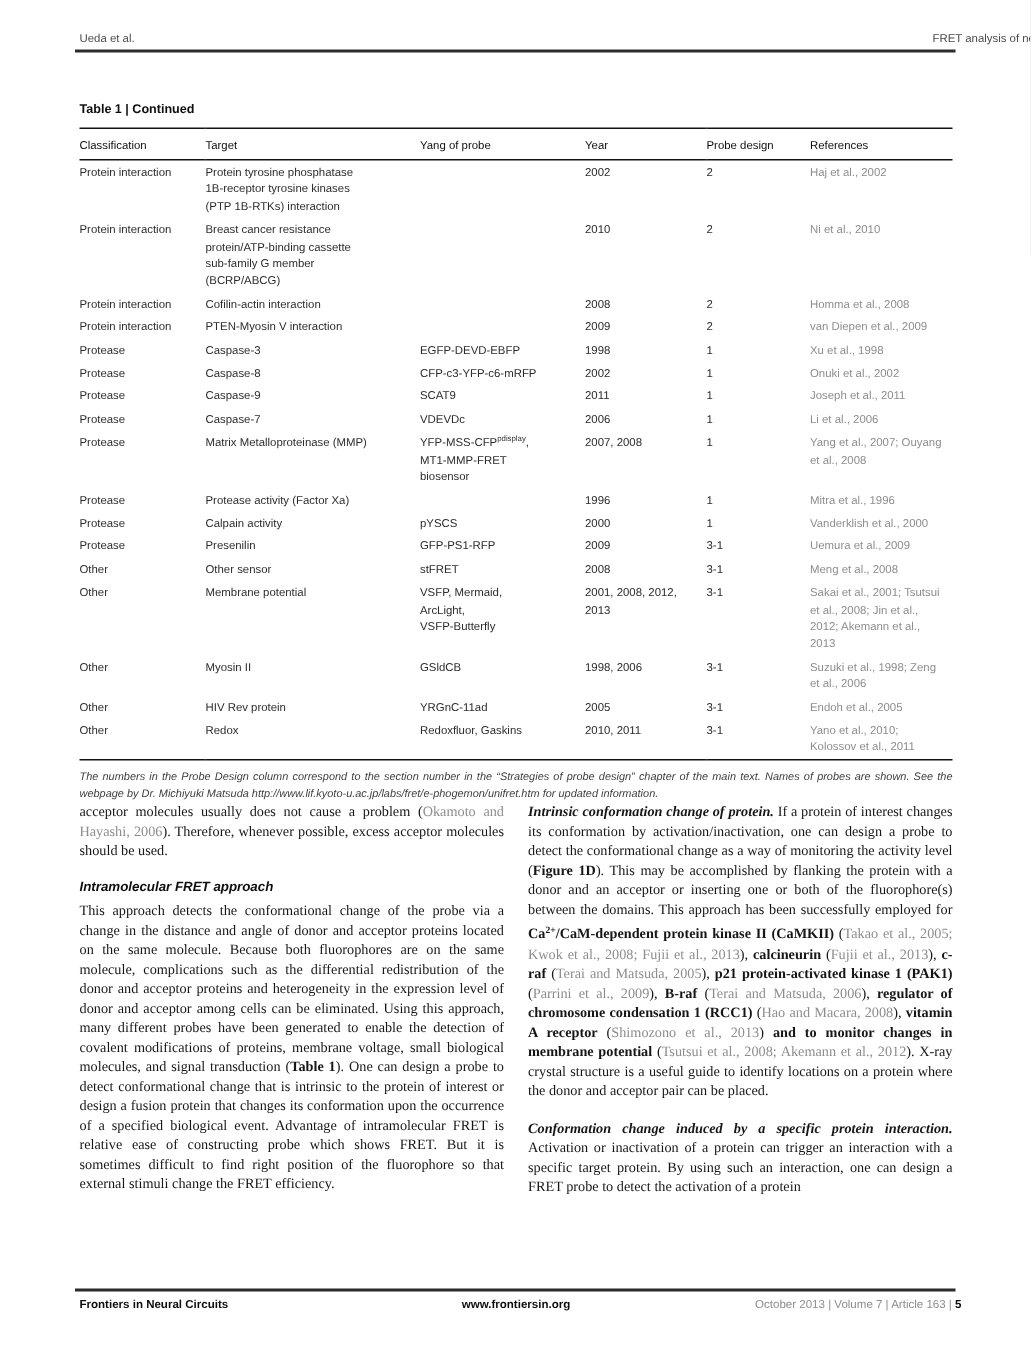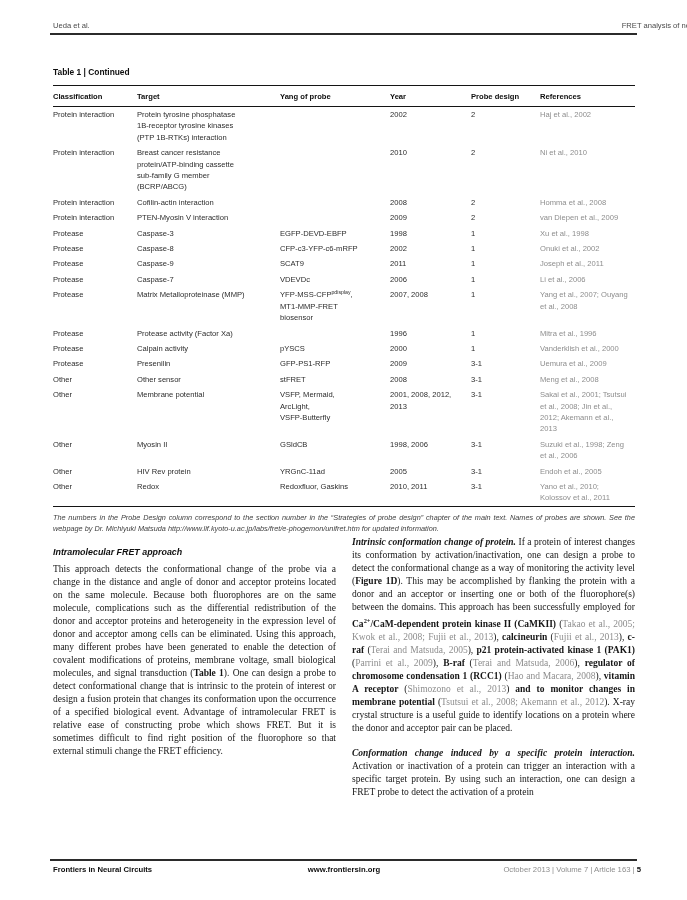--- a/index.html
+++ b/index.html
@@ -11,21 +11,21 @@
   
   .running-head{position:absolute;top:21px;left:53px;width:680px;display:flex;justify-content:space-between;font-size:7.6px;color:#4a4a4a;}
   .rule{position:absolute;left:50px;width:587px;background:#2b2b2b;}
   .rule.head{top:33px;height:2px;}
   .rule.foot{top:859px;height:2px;}
   
   .table-title{position:absolute;top:67px;left:53px;font-size:8.4px;font-weight:bold;color:#0e0e0e;}
   .table-wrap{position:absolute;top:85px;left:53px;width:582px;}
   table{border-collapse:collapse;width:582px;border-top:1.7px solid #141414;border-bottom:1.7px solid #141414;table-layout:fixed;}
   col.c1{width:84px}col.c2{width:143px}col.c3{width:110px}col.c4{width:81px}col.c5{width:69px}col.c6{width:95px}
-  th{text-align:left;font-size:7.6px;font-weight:bold;color:#0e0e0e;padding:6px 3px 5px 0;border-bottom:1px solid #141414;}
+  th{text-align:left;font-size:7.6px;font-weight:normal;color:#0e0e0e;padding:6px 3px 5px 0;border-bottom:1px solid #141414;}
   td{vertical-align:top;font-size:7.6px;line-height:11.4px;padding:2px 4px 2px 0;color:#2c2c2c;white-space:pre-line;}
   td.refs{color:#8d8d8d;}
   td sup{font-size:5.2px;line-height:0;vertical-align:3px;}
   .footnote{margin-top:6px;font-style:italic;font-size:7.3px;line-height:10.8px;color:#3e3e3e;text-align:justify;}
   
   .col{position:absolute;top:536px;width:283px;font-family:"Liberation Serif","DejaVu Serif",serif;font-size:9.5px;line-height:13px;color:#161616;text-align:justify;}
   .col-left{left:53px;}
   .col-right{left:352px;}
   .col p{margin:0;}
   .col p + p{margin-top:12px;}
@@ -227,20 +227,21 @@
             <td>3-1</td>
             <td class="refs">Yano et al., 2010;
 Kolossov et al., 2011</td>
           </tr>
         </tbody>
     </table>
     <div class="footnote">The numbers in the Probe Design column correspond to the section number in the “Strategies of probe design” chapter of the main text. Names of probes are shown. See the webpage by Dr. Michiyuki Matsuda http://www.lif.kyoto-u.ac.jp/labs/fret/e-phogemon/unifret.htm for updated information.</div>
   </div>
 
   <div class="col col-left" id="col-left">
+      <p><span>acceptor molecules usually does not cause a problem (</span><span class="cite">Okamoto and Hayashi, 2006</span><span>). Therefore, whenever possible, excess acceptor molecules should be used.</span></p>
       <h3 class="subhead">Intramolecular FRET approach</h3>
       <p><span>This approach detects the conformational change of the probe via a change in the distance and angle of donor and acceptor proteins located on the same molecule. Because both fluorophores are on the same molecule, complications such as the differential redistribution of the donor and acceptor proteins and heterogeneity in the expression level of donor and acceptor among cells can be eliminated. Using this approach, many different probes have been generated to enable the detection of covalent modifications of proteins, membrane voltage, small biological molecules, and signal transduction (</span><span class="bold">Table 1</span><span>). One can design a probe to detect conformational change that is intrinsic to the protein of interest or design a fusion protein that changes its conformation upon the occurrence of a specified biological event. Advantage of intramolecular FRET is relative ease of constructing probe which shows FRET. But it is sometimes difficult to find right position of the fluorophore so that external stimuli change the FRET efficiency.</span></p>
     </div>
   <div class="col col-right" id="col-right">
       <p><span class="runin">Intrinsic conformation change of protein.</span><span> If a protein of interest changes its conformation by activation/inactivation, one can design a probe to detect the conformational change as a way of monitoring the activity level (</span><span class="bold">Figure 1D</span><span>). This may be accomplished by flanking the protein with a donor and an acceptor or inserting one or both of the fluorophore(s) between the domains. This approach has been successfully employed for </span><span class="bold">Ca</span><span class="bsup">2+</span><span class="bold">/CaM-dependent protein kinase II (CaMKII) </span><span>(</span><span class="cite">Takao et al., 2005; Kwok et al., 2008; Fujii et al., 2013</span><span>), </span><span class="bold">calcineurin</span><span> (</span><span class="cite">Fujii et al., 2013</span><span>), </span><span class="bold">c-raf</span><span> (</span><span class="cite">Terai and Matsuda, 2005</span><span>), </span><span class="bold">p21 protein-activated kinase 1 (PAK1)</span><span> (</span><span class="cite">Parrini et al., 2009</span><span>), </span><span class="bold">B-raf</span><span> (</span><span class="cite">Terai and Matsuda, 2006</span><span>), </span><span class="bold">regulator of chromosome condensation 1 (RCC1)</span><span> (</span><span class="cite">Hao and Macara, 2008</span><span>), </span><span class="bold">vitamin A receptor</span><span> (</span><span class="cite">Shimozono et al., 2013</span><span>) </span><span class="bold">and to monitor changes in membrane potential</span><span> (</span><span class="cite">Tsutsui et al., 2008; Akemann et al., 2012</span><span>). X-ray crystal structure is a useful guide to identify locations on a protein where the donor and acceptor pair can be placed.</span></p>
       <p><span class="runin">Conformation change induced by a specific protein interaction.</span><span> Activation or inactivation of a protein can trigger an interaction with a specific target protein. By using such an interaction, one can design a FRET probe to detect the activation of a protein</span></p>
     </div>
 
   <div class="rule foot"></div>
   <div class="footer">

